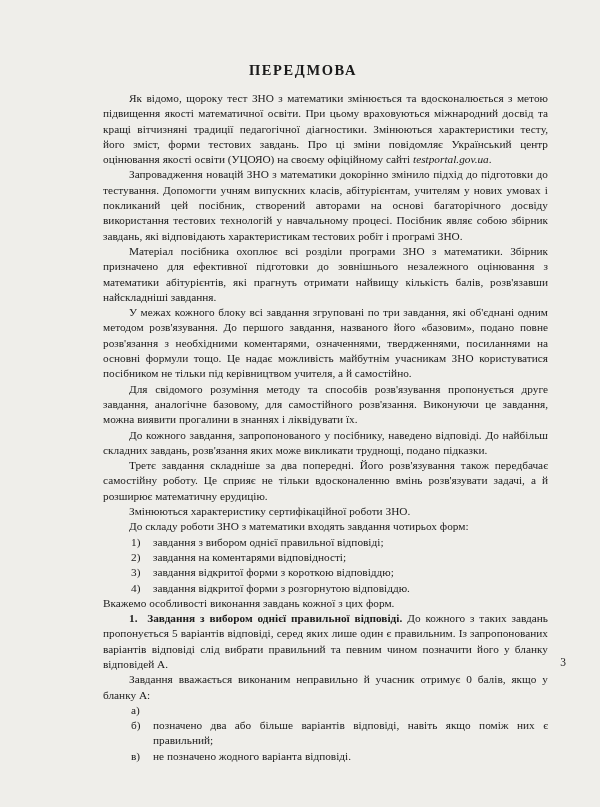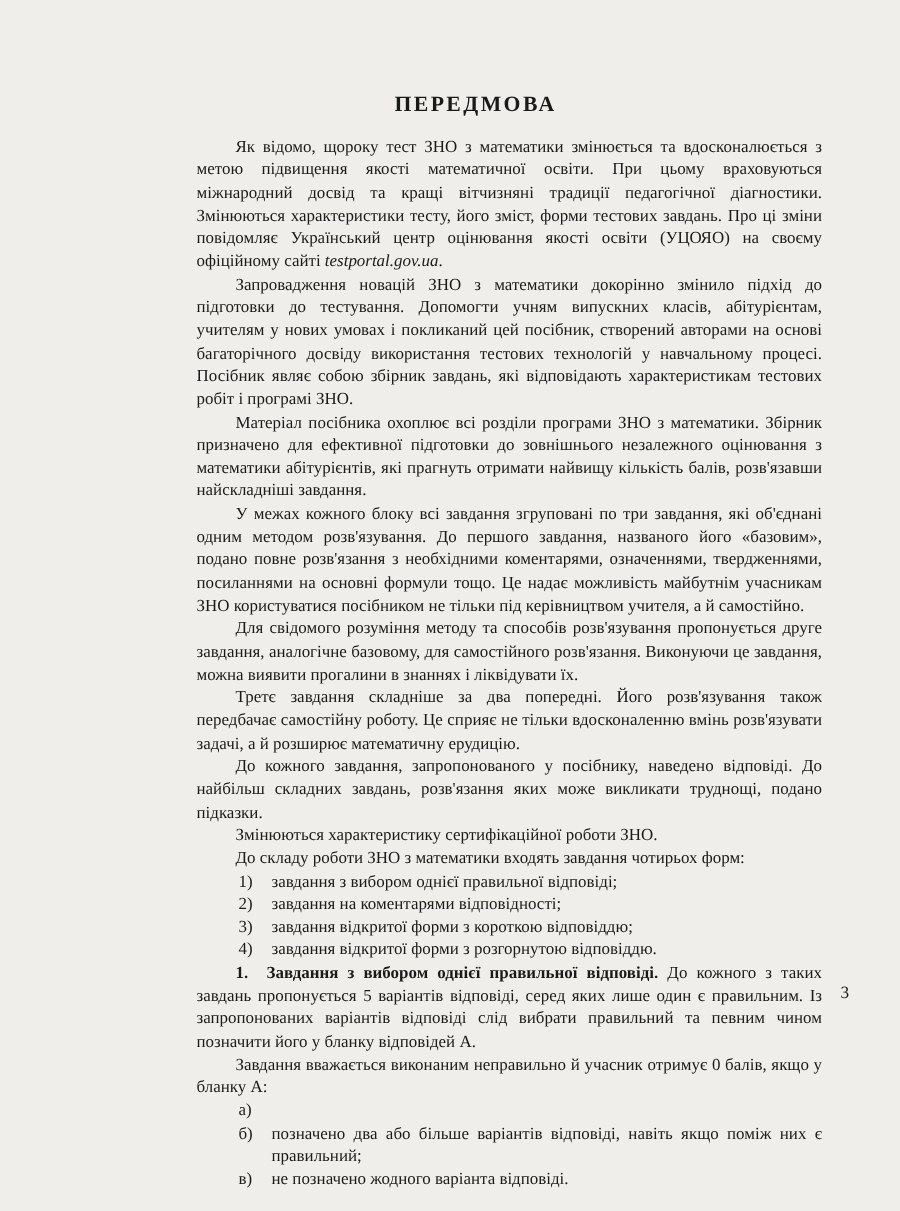--- a/index.html
+++ b/index.html
@@ -13,21 +13,21 @@
     font-family: "Liberation Serif", serif;
     color: #1a1a1a;
     overflow: hidden;
   }
   .page {
     position: relative;
     width: 600px;
     height: 686px;
     background: #efeeea;
     box-sizing: border-box;
-    padding: 62px 52px 30px 86px;
+    padding: 62px 52px 30px 58px;
   }
   .page-title {
     text-align: center;
     font-size: 14.5px;
     font-weight: bold;
     letter-spacing: 1.6px;
     margin: 0 0 12px 0;
   }
   .body-text {
     font-size: 11.3px;
@@ -94,23 +94,23 @@
 
     <p>Запровадження новацій ЗНО з математики докорінно змінило підхід до підготовки до тестування. Допомогти учням випускних класів, абітурієнтам, учителям у нових умовах і покликаний цей посібник, створений авторами на основі багаторічного досвіду використання тестових технологій у навчальному процесі. Посібник являє собою збірник завдань, які відповідають характеристикам тестових робіт і програмі ЗНО.</p>
 
     <p>Матеріал посібника охоплює всі розділи програми ЗНО з математики. Збірник призначено для ефективної підготовки до зовнішнього незалежного оцінювання з математики абітурієнтів, які прагнуть отримати найвищу кількість балів, розв'язавши найскладніші завдання.</p>
 
 
     <p>У межах кожного блоку всі завдання згруповані по три завдання, які об'єднані одним методом розв'язування. До першого завдання, названого його «базовим», подано повне розв'язання з необхідними коментарями, означеннями, твердженнями, посиланнями на основні формули тощо. Це надає можливість майбутнім учасникам ЗНО користуватися посібником не тільки під керівництвом учителя, а й самостійно.</p>
 
     <p>Для свідомого розуміння методу та способів розв'язування пропонується друге завдання, аналогічне базовому, для самостійного розв'язання. Виконуючи це завдання, можна виявити прогалини в знаннях і ліквідувати їх.</p>
 
+    <p>До кожного завдання, запропонованого у посібнику, наведено відповіді. До найбільш складних завдань, розв'язання яких може викликати труднощі, подано підказки.</p>
+
     <p>Третє завдання складніше за два попередні. Його розв'язування також передбачає самостійну роботу. Це сприяє не тільки вдосконаленню вмінь розв'язувати задачі, а й розширює математичну ерудицію.</p>
-
-    <p>До кожного завдання, запропонованого у посібнику, наведено відповіді. До найбільш складних завдань, розв'язання яких може викликати труднощі, подано підказки.</p>
 
     <p>Змінюються характеристику сертифікаційної роботи ЗНО.</p>
 
     <p>До складу роботи ЗНО з математики входять завдання чотирьох форм:</p>
 
     <ol class="numlist">
       <li>
         <span class="marker">1)</span>
         <span class="itemtext">завдання з вибором однієї правильної відповіді;</span>
       </li>
@@ -121,20 +121,21 @@
       <li>
         <span class="marker">3)</span>
         <span class="itemtext">завдання відкритої форми з короткою відповіддю;</span>
       </li>
       <li>
         <span class="marker">4)</span>
         <span class="itemtext">завдання відкритої форми з розгорнутою відповіддю.</span>
       </li>
     </ol>
 
+    <p class="noindent">Вкажемо особливості виконання завдань кожної з цих форм.</p>
 
     <p class="section-head"><span class="bold">1.</span><span>&nbsp;&nbsp;</span><span class="bold">Завдання з вибором однієї правильної відповіді.</span><span>&nbsp;</span><span>До кожного з таких завдань пропонується 5 варіантів відповіді, серед яких лише один є правильним. Із запропонованих варіантів відповіді слід вибрати правильний та певним чином позначити його у бланку відповідей А.</span></p>
 
 
 
     <p>Завдання вважається виконаним неправильно й учасник отримує 0 балів, якщо у бланку А:</p>
 
     <ol class="numlist">
       <li>
         <span class="marker">а)</span>

